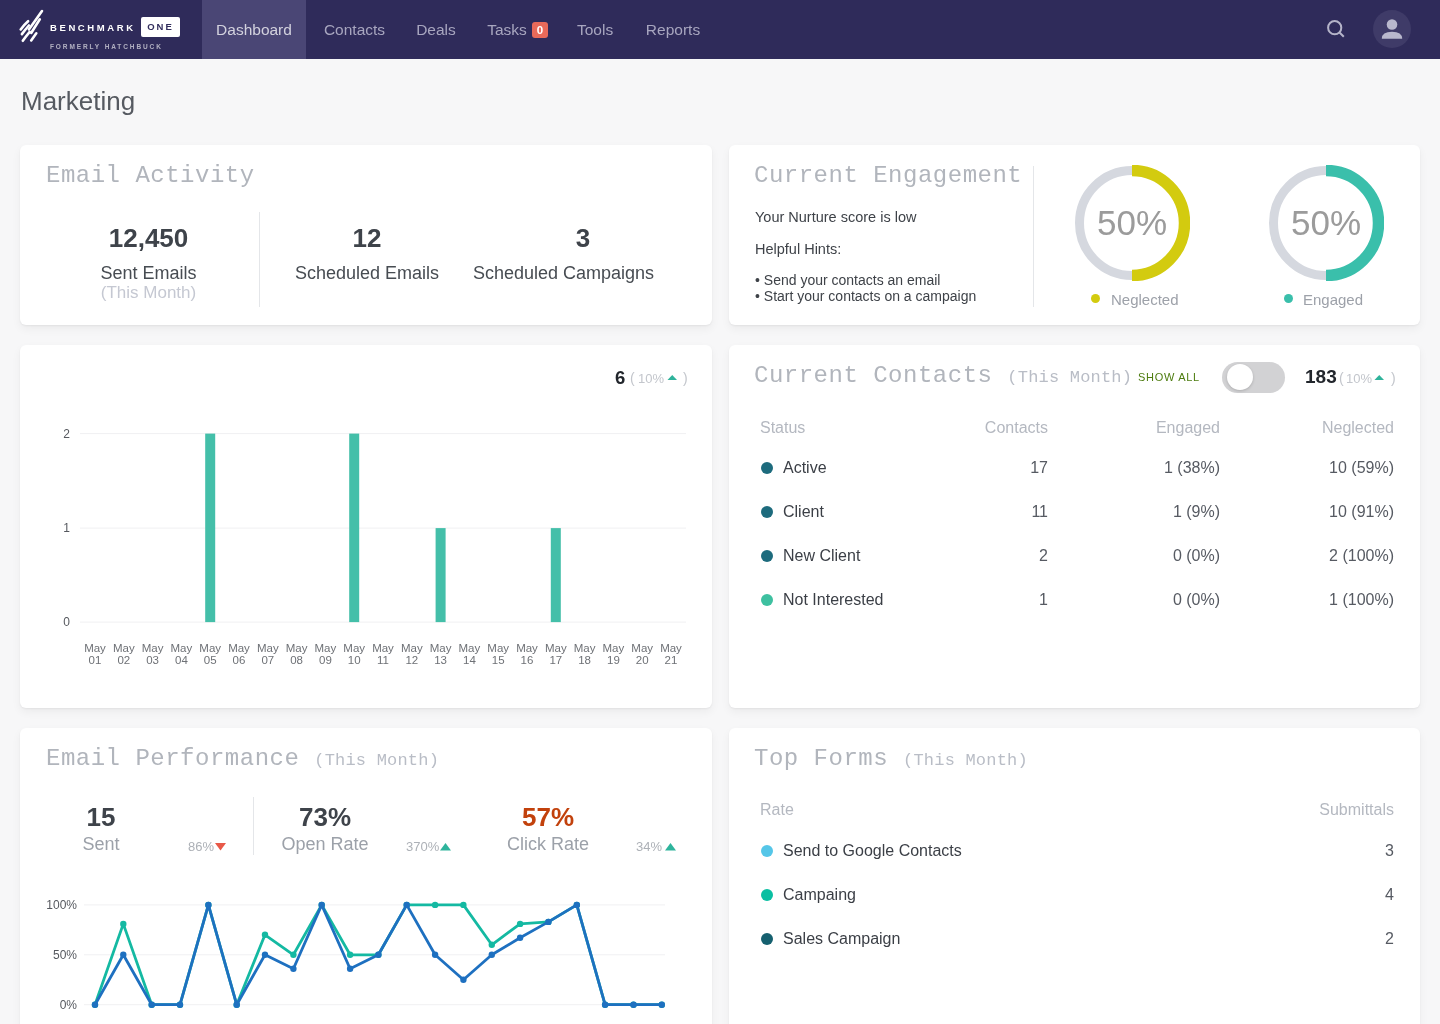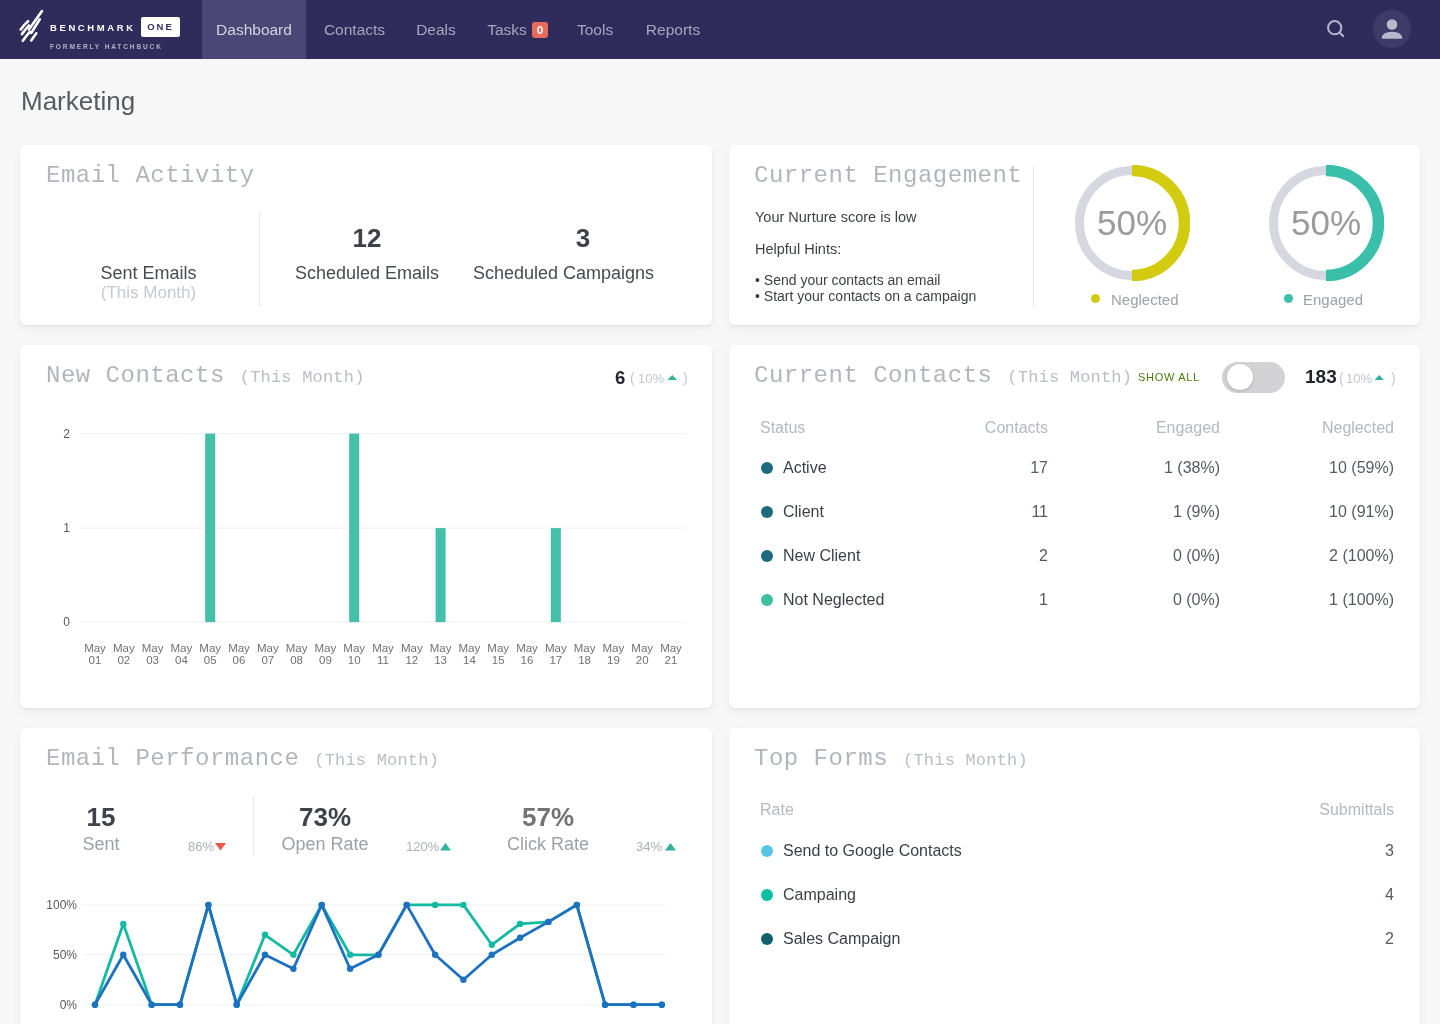--- a/index.html
+++ b/index.html
@@ -48,20 +48,21 @@
       <circle cx="19" cy="14.5" r="5.3"></circle>
       <path d="M8.8 28.8 q0 -7 10.2 -7 q10.2 0 10.2 7 z"></path>
     </svg>
   </div>
 
   <div class="abs" style="left:21px;top:86px;font-size:26px;color:#565a61;">Marketing</div>
 
   <div class="card" style="left:20px;top:145px;width:692px;height:180px;">
     <div class="ctitle" style="left:26px;top:18.5px;">Email Activity</div>
     <div class="abs" style="left:238.8px;top:67px;width:1px;height:95px;background:#e4e6e9;"></div>
+    <div class="abs" style="left:18.5px;top:78px;width:220px;text-align:center;font-size:26px;font-weight:bold;color:#3e434a;">12,450</div>
     <div class="abs" style="left:18.5px;top:117.5px;width:220px;text-align:center;font-size:18px;color:#474c52;">Sent Emails</div>
     <div class="abs" style="left:18.5px;top:138px;width:220px;text-align:center;font-size:17px;color:#c5c8d2;">(This Month)</div>
     <div class="abs" style="left:237px;top:78px;width:220px;text-align:center;font-size:26px;font-weight:bold;color:#3e434a;">12</div>
     <div class="abs" style="left:237px;top:117.5px;width:220px;text-align:center;font-size:18px;color:#474c52;">Scheduled Emails</div>
     <div class="abs" style="left:453px;top:78px;width:220px;text-align:center;font-size:26px;font-weight:bold;color:#3e434a;">3</div>
     <div class="abs" style="left:453px;top:117.5px;width:220px;font-size:18px;color:#474c52;">Scheduled Campaigns</div>
   </div>
 
   <div class="card" style="left:729px;top:145px;width:691px;height:180px;">
     <div class="ctitle" style="left:25px;top:18.5px;">Current Engagement</div>
@@ -82,21 +83,20 @@
     <svg class="abs" style="left:539px;top:20px" width="116" height="116" viewBox="0 0 116 116">
       <path d="M58 5.5 A 52.5 52.5 0 0 0 58 110.5" fill="none" stroke="#d5d8df" stroke-width="9"></path>
       <path d="M58 5.5 A 52.5 52.5 0 0 1 58 110.5" fill="none" stroke="#3abfab" stroke-width="11.5"></path>
       <text x="58" y="70" text-anchor="middle" font-size="35" fill="#9b9b9b">50%</text>
     </svg>
     <div class="abs" style="left:555px;top:149px;width:9px;height:9px;border-radius:50%;background:#3abfab;"></div>
     <div class="abs" style="left:574px;top:146px;font-size:15px;color:#9da1a9;">Engaged</div>
   </div>
 
   <div class="card" style="left:20px;top:345px;width:692px;height:363px;">
-    <div class="ctitle" style="left:26px;top:18.5px;">New Contacts <span class="tmonth">(This Month)</span></div>
     <div class="abs" style="left:595px;top:21.5px;font-size:18.5px;font-weight:bold;color:#22262c;">6</div>
     <div class="abs" style="left:610px;top:25px;font-size:14px;color:#c3c6cc;">(</div>
     <div class="abs" style="left:618px;top:25.5px;font-size:13px;color:#c3c6cc;">10%</div>
     <svg class="abs" style="left:647px;top:29.5px" width="10.5" height="5.5" viewBox="0 0 10.5 5.5">
         <path d="M5.25 0 L10.5 5.5 L0 5.5 Z" fill="#2fb39b"></path>
       </svg>
     <div class="abs" style="left:663px;top:25px;font-size:14px;color:#c3c6cc;">)</div>
     <svg class="abs" style="left:0px;top:75px" width="692" height="230" viewBox="0 0 692 230">
       <line x1="60" y1="13.6" x2="666" y2="13.6" stroke="#f0f0f2" stroke-width="1"></line>
       <line x1="60" y1="108.1" x2="666" y2="108.1" stroke="#f0f0f2" stroke-width="1"></line>
@@ -180,42 +180,42 @@
     <div class="abs" style="left:54px;top:157.7px;font-size:16px;color:#3b3f46;">Client</div>
     <div class="abs" style="left:119px;top:157.7px;width:200px;text-align:right;font-size:16px;color:#565a62;">11</div>
     <div class="abs" style="left:291px;top:157.7px;width:200px;text-align:right;font-size:16px;color:#565a62;">1 (9%)</div>
     <div class="abs" style="left:465px;top:157.7px;width:200px;text-align:right;font-size:16px;color:#565a62;">10 (91%)</div>
     <div class="abs" style="left:32px;top:204.9px;width:12px;height:12px;border-radius:50%;background:#1d6b7d;"></div>
     <div class="abs" style="left:54px;top:201.9px;font-size:16px;color:#3b3f46;">New Client</div>
     <div class="abs" style="left:119px;top:201.9px;width:200px;text-align:right;font-size:16px;color:#565a62;">2</div>
     <div class="abs" style="left:291px;top:201.9px;width:200px;text-align:right;font-size:16px;color:#565a62;">0 (0%)</div>
     <div class="abs" style="left:465px;top:201.9px;width:200px;text-align:right;font-size:16px;color:#565a62;">2 (100%)</div>
     <div class="abs" style="left:32px;top:249.1px;width:12px;height:12px;border-radius:50%;background:#3ec0a0;"></div>
-    <div class="abs" style="left:54px;top:246.1px;font-size:16px;color:#3b3f46;">Not Neglected</div>
+    <div class="abs" style="left:54px;top:246.1px;font-size:16px;color:#3b3f46;">Not Interested</div>
     <div class="abs" style="left:119px;top:246.1px;width:200px;text-align:right;font-size:16px;color:#565a62;">1</div>
     <div class="abs" style="left:291px;top:246.1px;width:200px;text-align:right;font-size:16px;color:#565a62;">0 (0%)</div>
     <div class="abs" style="left:465px;top:246.1px;width:200px;text-align:right;font-size:16px;color:#565a62;">1 (100%)</div>
   </div>
 
   <div class="card" style="left:20px;top:728px;width:692px;height:363px;">
     <div class="ctitle" style="left:26px;top:18.5px;">Email Performance <span class="tmonth">(This Month)</span></div>
     <div class="abs" style="left:233px;top:69px;width:1px;height:58px;background:#e4e6e9;"></div>
     <div class="abs" style="left:21px;top:74px;width:120px;text-align:center;font-size:26px;font-weight:bold;color:#3e434a;">15</div>
     <div class="abs" style="left:21px;top:106px;width:120px;text-align:center;font-size:18px;color:#9ca1a9;">Sent</div>
     <div class="abs" style="left:168px;top:111px;font-size:13px;color:#adb1b7;">86%</div>
     <svg class="abs" style="left:195px;top:115px" width="11" height="7.5" viewBox="0 0 11 7.5">
         <path d="M0 0 L11 0 L5.5 7.5 Z" fill="#e85948"></path>
       </svg>
     <div class="abs" style="left:245px;top:74px;width:120px;text-align:center;font-size:26px;font-weight:bold;color:#3e434a;">73%</div>
     <div class="abs" style="left:245px;top:106px;width:120px;text-align:center;font-size:18px;color:#9ca1a9;">Open Rate</div>
-    <div class="abs" style="left:386px;top:111px;font-size:13px;color:#adb1b7;">120%</div>
+    <div class="abs" style="left:386px;top:111px;font-size:13px;color:#adb1b7;">370%</div>
     <svg class="abs" style="left:420px;top:115px" width="11" height="7.5" viewBox="0 0 11 7.5">
         <path d="M5.5 0 L11 7.5 L0 7.5 Z" fill="#2eb49c"></path>
       </svg>
-    <div class="abs" style="left:468px;top:74px;width:120px;text-align:center;font-size:26px;font-weight:bold;color:#737373;">57%</div>
+    <div class="abs" style="left:468px;top:74px;width:120px;text-align:center;font-size:26px;font-weight:bold;color:#c2410c;">57%</div>
     <div class="abs" style="left:468px;top:106px;width:120px;text-align:center;font-size:18px;color:#9ca1a9;">Click Rate</div>
     <div class="abs" style="left:616px;top:111px;font-size:13px;color:#adb1b7;">34%</div>
     <svg class="abs" style="left:645px;top:115px" width="11" height="7.5" viewBox="0 0 11 7.5">
         <path d="M5.5 0 L11 7.5 L0 7.5 Z" fill="#2eb49c"></path>
       </svg>
     <svg class="abs" style="left:0px;top:160px" width="692" height="203" viewBox="0 0 692 203">
       <line x1="64" y1="16.9" x2="645" y2="16.9" stroke="#f0f0f2" stroke-width="1"></line>
       <line x1="64" y1="66.8" x2="645" y2="66.8" stroke="#f0f0f2" stroke-width="1"></line>
       <line x1="64" y1="116.7" x2="645" y2="116.7" stroke="#f0f0f2" stroke-width="1"></line>
       <text x="57" y="21" text-anchor="end" font-size="12" fill="#55585e">100%</text>

